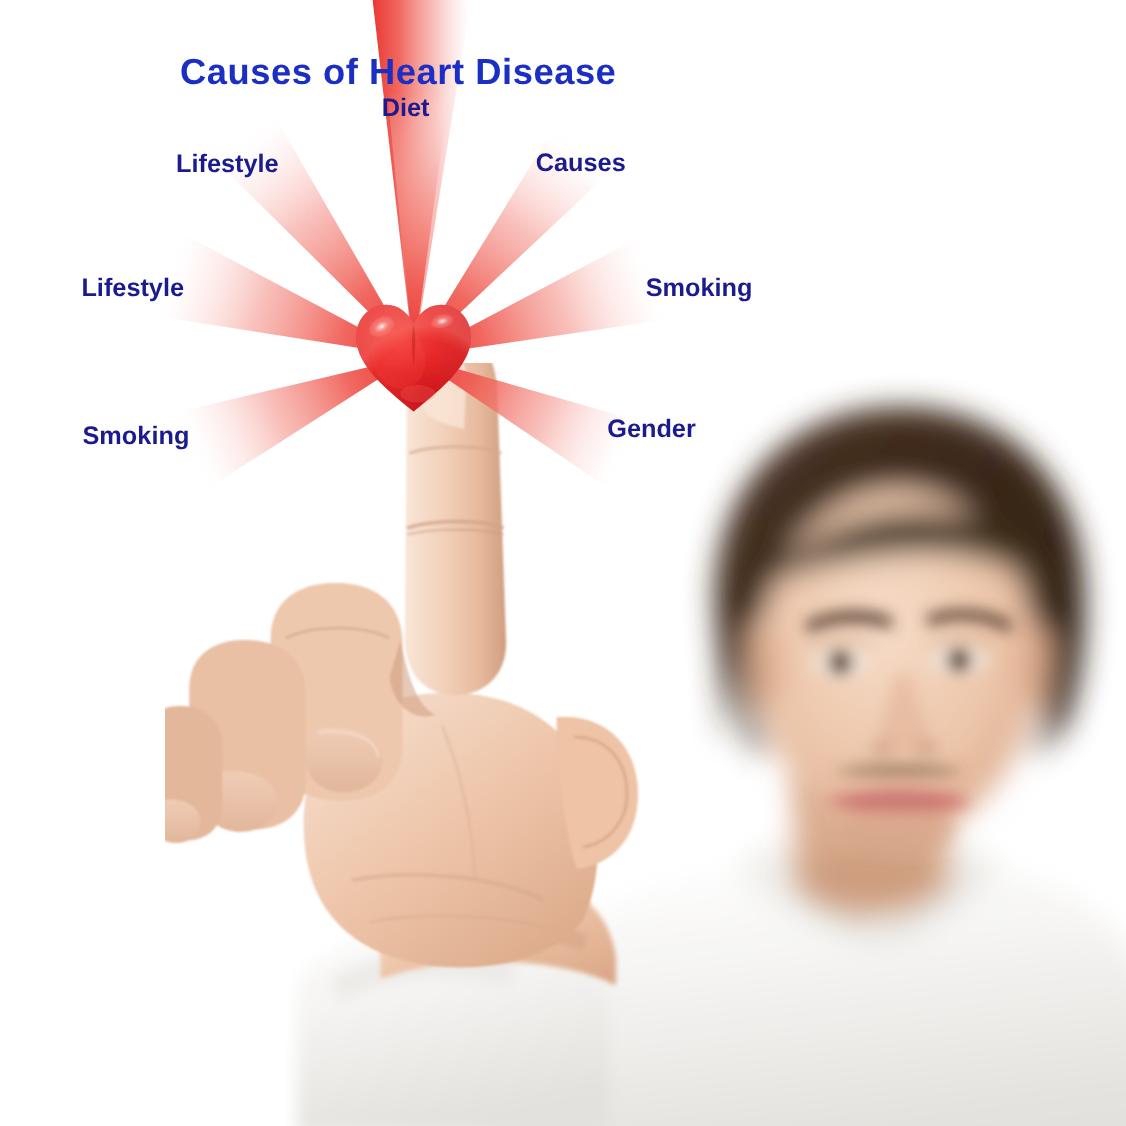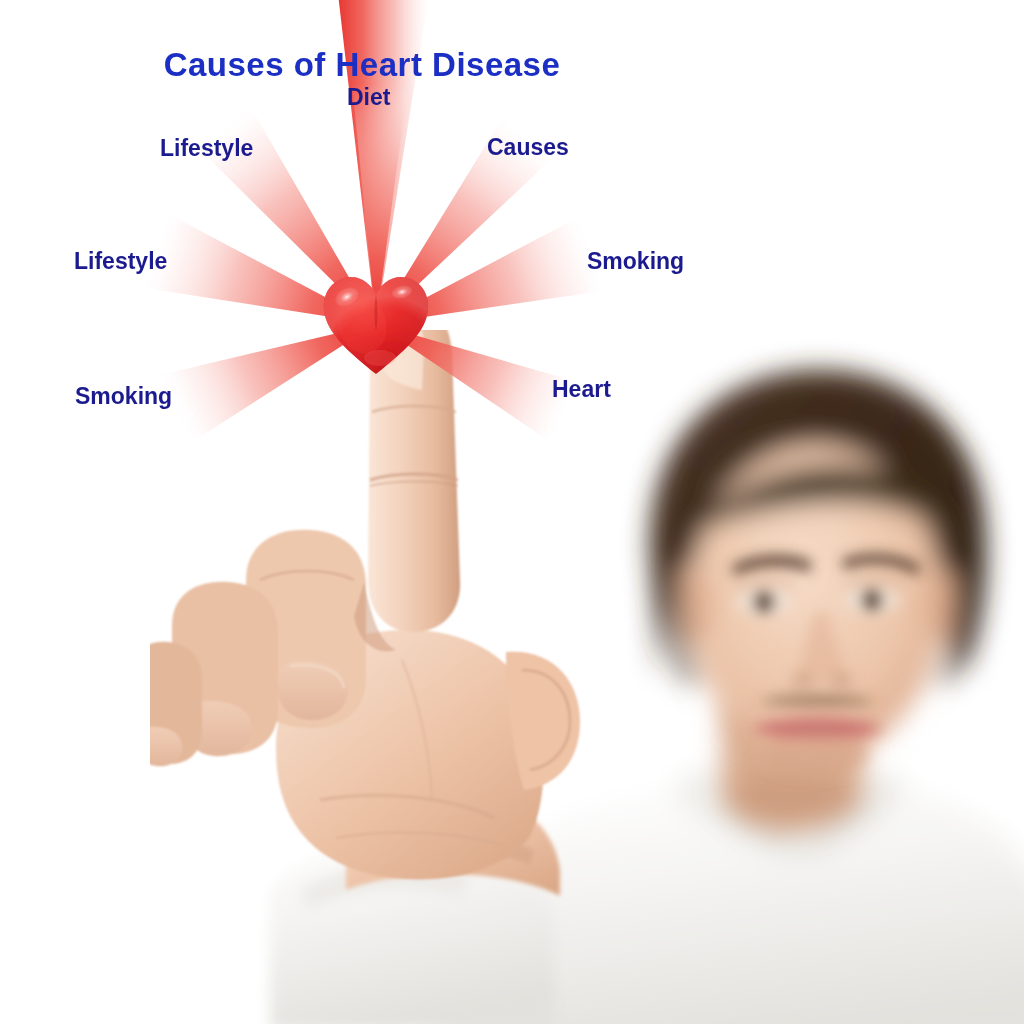--- a/index.html
+++ b/index.html
@@ -324,18 +324,18 @@
     <div class="lbl" style="left:160px; top:137px;">Lifestyle</div>
 
     <div class="lbl" style="left:487px; top:136px;">Causes</div>
 
     <div class="lbl" style="left:74px; top:250px;">Lifestyle</div>
 
     <div class="lbl" style="left:564px; top:250px;margin-left:23px;">Smoking</div>
 
     <div class="lbl" style="left:75px; top:385px;">Smoking</div>
 
-    <div class="lbl" style="left:552px; top:378px;">Heart</div>
+    <div class="lbl" style="left:552px; top:378px;">Gender</div>
   </div>
 
   <div id="title">Causes of Heart Disease</div>
 
 </div>
 
 </body></html>

